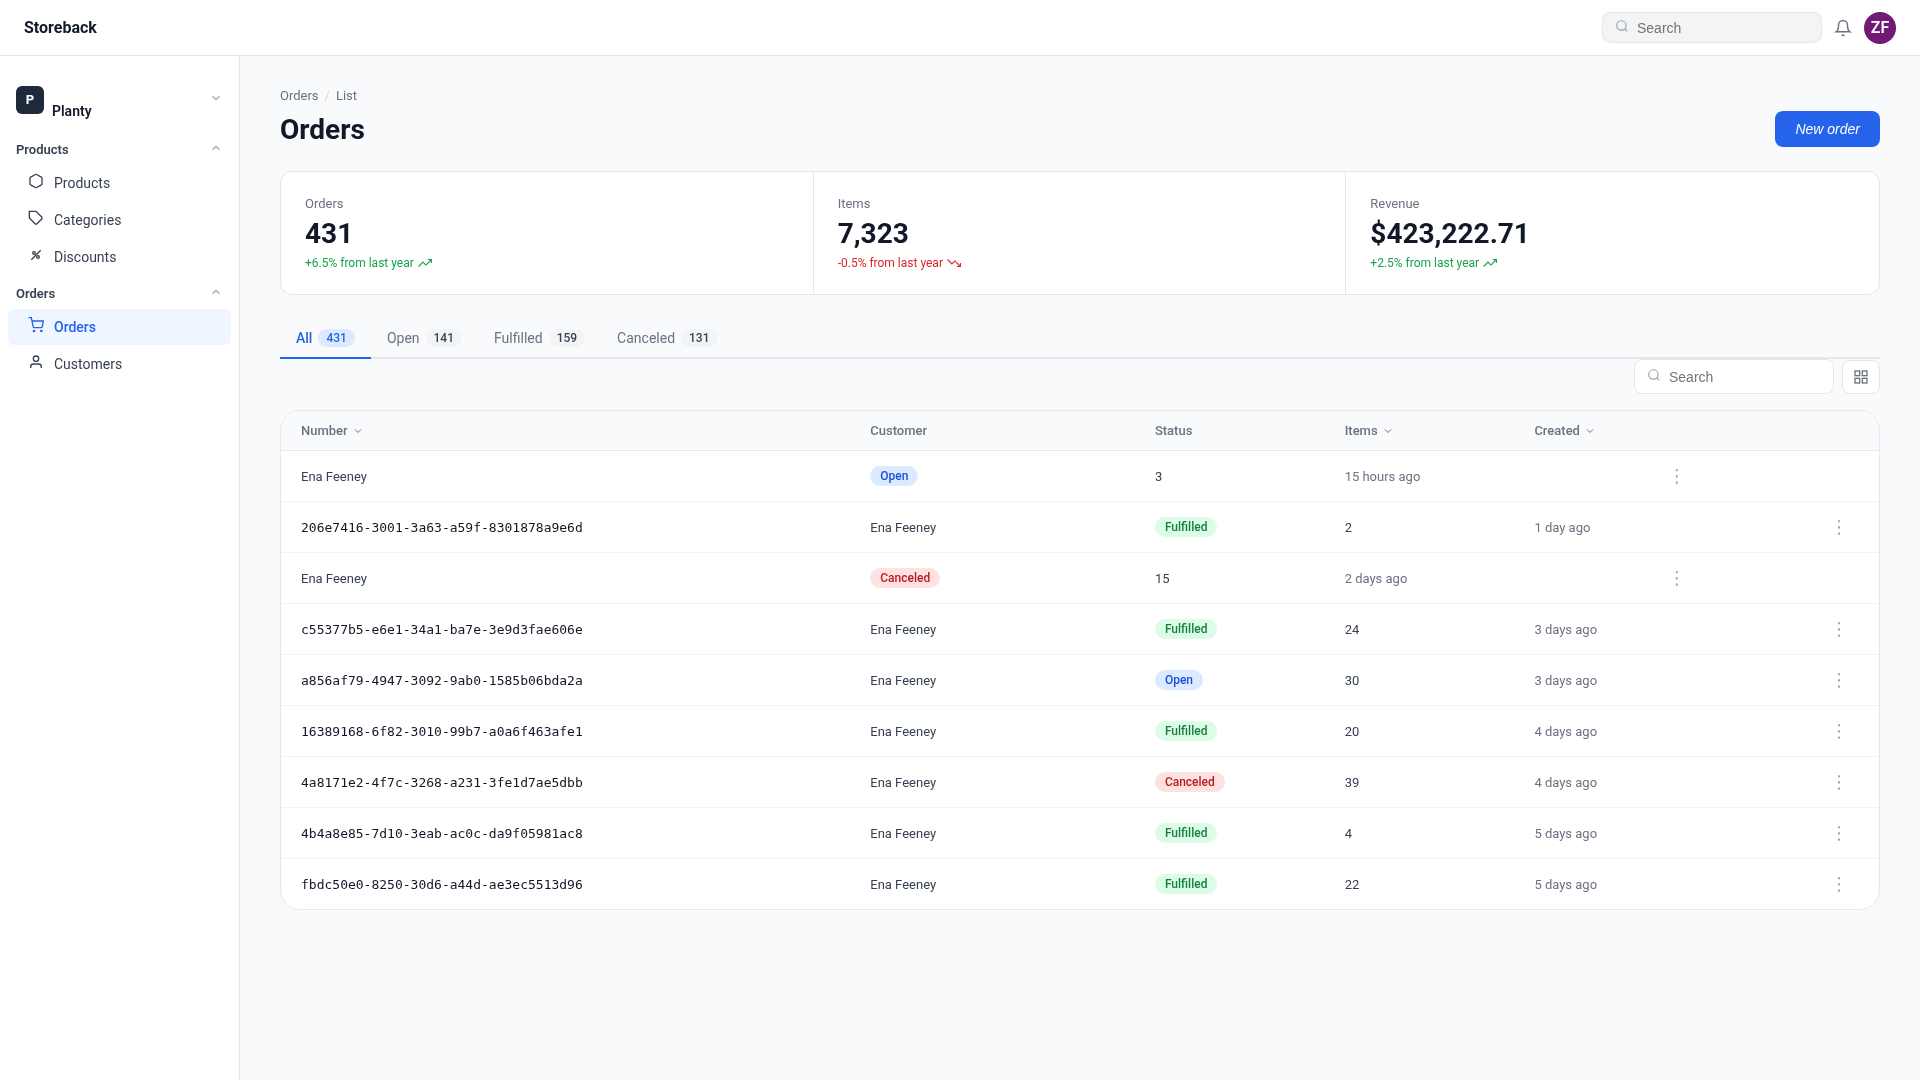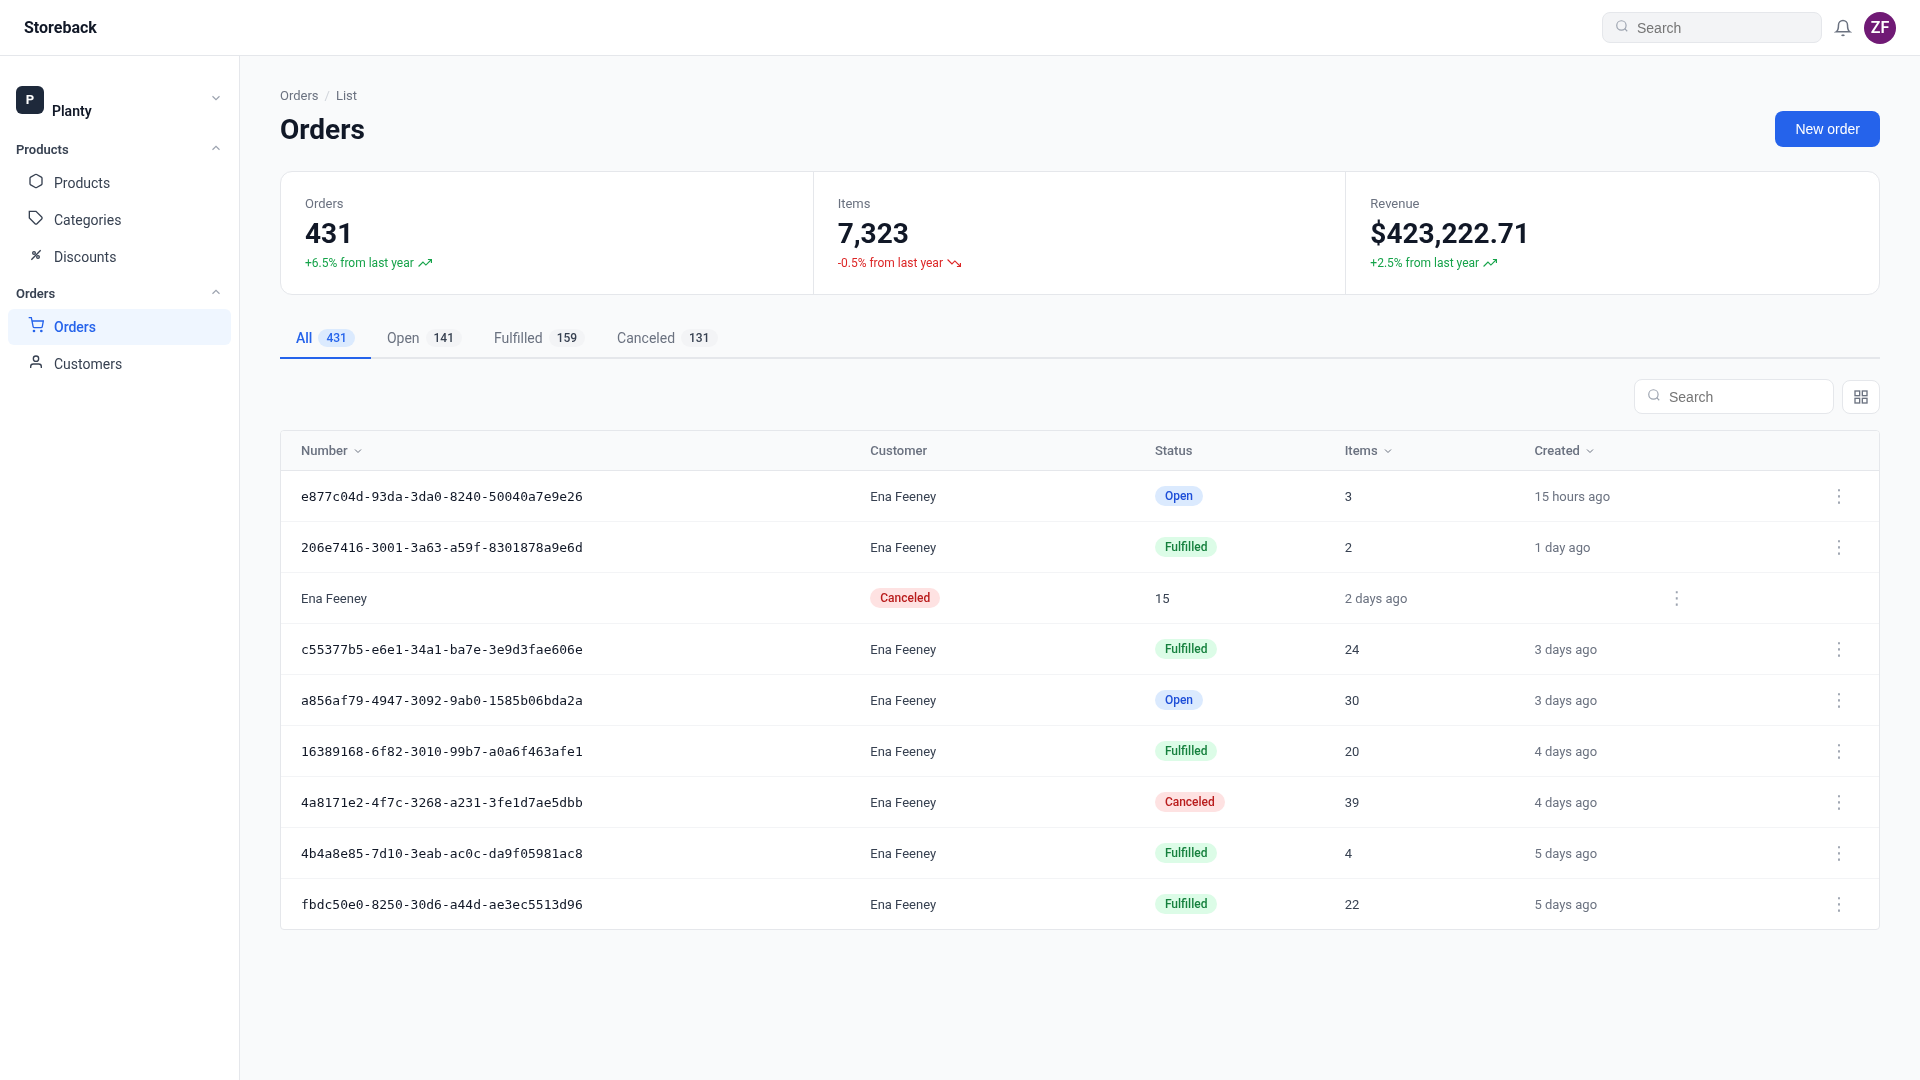--- a/index.html
+++ b/index.html
@@ -33,47 +33,47 @@
     .sidebar-item.active { background: #eff6ff; color: #2563eb; }
     .sidebar-item-icon { font-size: 16px; }
     .sidebar-item-label { font-size: 14px; }
 
     
     .main-content { flex: 1; overflow-y: auto; padding: 32px 40px; }
     .breadcrumb { display: flex; align-items: center; gap: 6px; color: #6b7280; font-size: 13px; margin-bottom: 8px; }
     .breadcrumb-sep { color: #d1d5db; }
     .page-header { display: flex; align-items: center; justify-content: space-between; margin-bottom: 24px; }
     .page-title { font-size: 28px; font-weight: 700; color: #111827; }
-    .new-order-btn { background: #2563eb; color: #fff; border: none; border-radius: 8px; padding: 10px 20px; font-size: 14px; font-weight: 500; cursor: pointer; }
+    .new-order-btn { background: #2563eb; color: #fff; border: none; border-radius: 8px; padding: 10px 20px; font-size: 14px; font-weight: 500; cursor: pointer; font-style: italic; }
 
     
     .stats-row { display: grid; grid-template-columns: repeat(3, 1fr); gap: 0; background: #fff; border: 1px solid #e5e7eb; border-radius: 12px; margin-bottom: 24px; overflow: hidden; }
     .stat-card { padding: 24px; border-right: 1px solid #e5e7eb; }
     .stat-card:last-child { border-right: none; }
     .stat-label { font-size: 13px; color: #6b7280; margin-bottom: 6px; }
     .stat-value { font-size: 28px; font-weight: 700; color: #111827; margin-bottom: 6px; }
     .stat-change { font-size: 12px; display: flex; align-items: center; gap: 4px; }
     .stat-change.positive { color: #16a34a; }
     .stat-change.negative { color: #dc2626; }
 
     
-    .tabs-row { display: flex; align-items: center; gap: 0; border-bottom: 2px solid #e5e7eb; margin-bottom: 20px; }
+    .tabs-row { display: flex; align-items: center; gap: 0; border-bottom: 2px solid #e5e7eb; }
     .tab { display: flex; align-items: center; gap: 6px; padding: 10px 16px; cursor: pointer; font-size: 14px; color: #6b7280; border-bottom: 2px solid transparent; margin-bottom: -2px; }
     .tab.active { color: #2563eb; border-bottom-color: #2563eb; font-weight: 500; }
     .tab-badge { padding: 2px 8px; border-radius: 12px; font-size: 12px; font-weight: 500; background: #f3f4f6; color: #374151; }
     .tab.active .tab-badge { background: #dbeafe; color: #2563eb; }
 
     
     .table-toolbar { display: flex; align-items: center; justify-content: flex-end; gap: 8px; margin-bottom: 16px; }
     .table-search { display: flex; align-items: center; gap: 8px; background: #fff; border: 1px solid #e5e7eb; border-radius: 8px; padding: 8px 12px; width: 200px; }
     .table-search input { background: transparent; border: none; outline: none; font-size: 14px; color: #374151; width: 100%; }
     .columns-btn { background: #fff; border: 1px solid #e5e7eb; border-radius: 8px; padding: 8px 10px; cursor: pointer; color: #6b7280; display: flex; align-items: center; }
 
     
-    .orders-table { width: 100%; background: #fff; border: 1px solid #e5e7eb; border-radius: 4px; overflow: hidden; }
+    .orders-table { width: 100%; background: #fff; border: 1px solid #e5e7eb; border-radius: 20px; overflow: hidden; }
     .table-header { display: grid; grid-template-columns: 3fr 1.5fr 1fr 1fr 1.5fr 40px; padding: 12px 20px; border-bottom: 1px solid #e5e7eb; background: #f9fafb; }
     .table-header-cell { font-size: 13px; font-weight: 500; color: #6b7280; display: flex; align-items: center; gap: 4px; cursor: pointer; }
     .table-row { display: grid; grid-template-columns: 3fr 1.5fr 1fr 1fr 1.5fr 40px; padding: 14px 20px; border-bottom: 1px solid #f3f4f6; align-items: center; }
     .table-row:last-child { border-bottom: none; }
     .order-id { font-size: 13px; color: #111827; font-family: monospace; }
     .customer-name { font-size: 13px; color: #374151; }
     .status-badge { display: inline-flex; align-items: center; padding: 3px 10px; border-radius: 12px; font-size: 12px; font-weight: 500; }
     .status-open { background: #dbeafe; color: #1d4ed8; }
     .status-fulfilled { background: #dcfce7; color: #15803d; }
     .status-canceled { background: #fee2e2; color: #b91c1c; }
@@ -300,21 +300,20 @@
           <div class="table-header-cell">
             Created
             <svg width="12" height="12" viewBox="0 0 24 24" fill="none" stroke="currentColor" stroke-width="2">
                 <polyline points="6 9 12 15 18 9"></polyline>
               </svg>
           </div>
           <div class="table-header-cell"></div>
         </div>
 
         <div class="table-row">
-          <div class="order-id">e877c04d-93da-3da0-8240-50040a7e9e26</div>
           <div class="customer-name">Ena Feeney</div>
           <div><span class="status-badge status-open">Open</span></div>
           <div class="items-count">3</div>
           <div class="created-ago">15 hours ago</div>
           <button class="row-menu-btn">⋮</button>
         </div>
 
         <div class="table-row">
           <div class="order-id">206e7416-3001-3a63-a59f-8301878a9e6d</div>
           <div class="customer-name">Ena Feeney</div>

